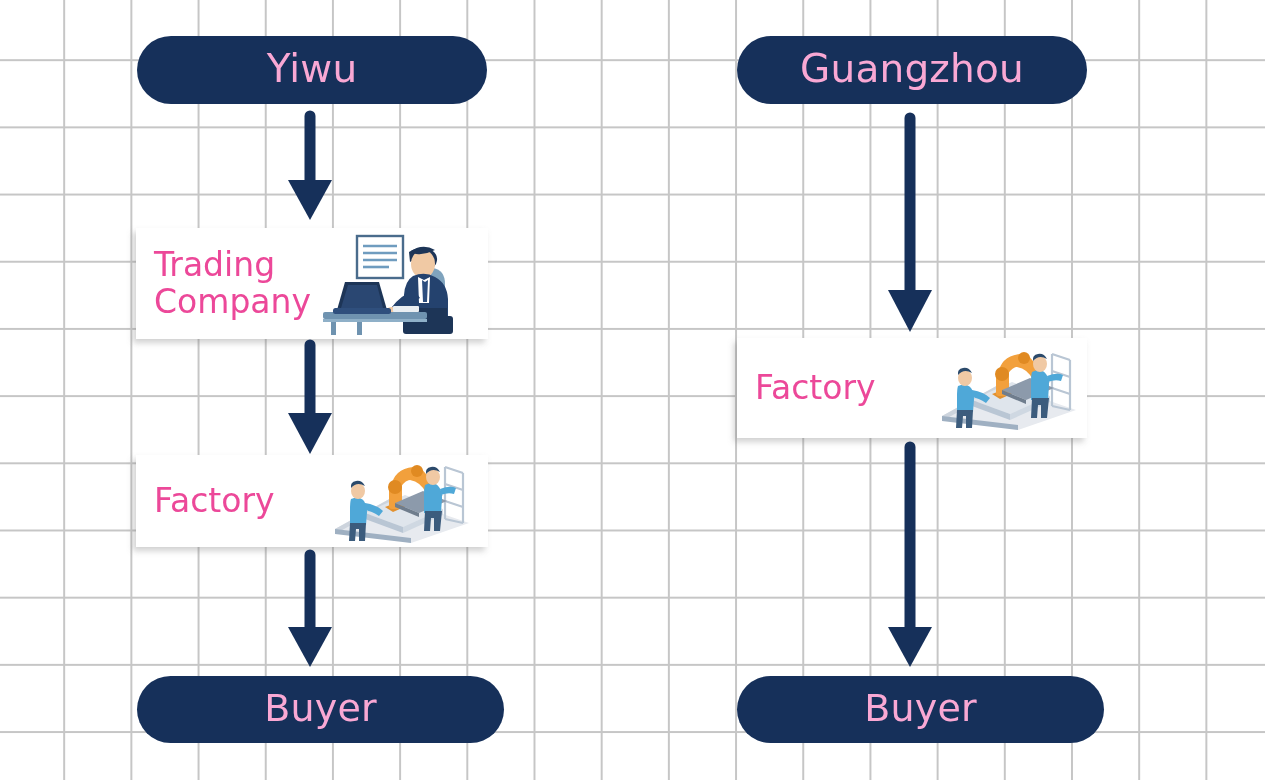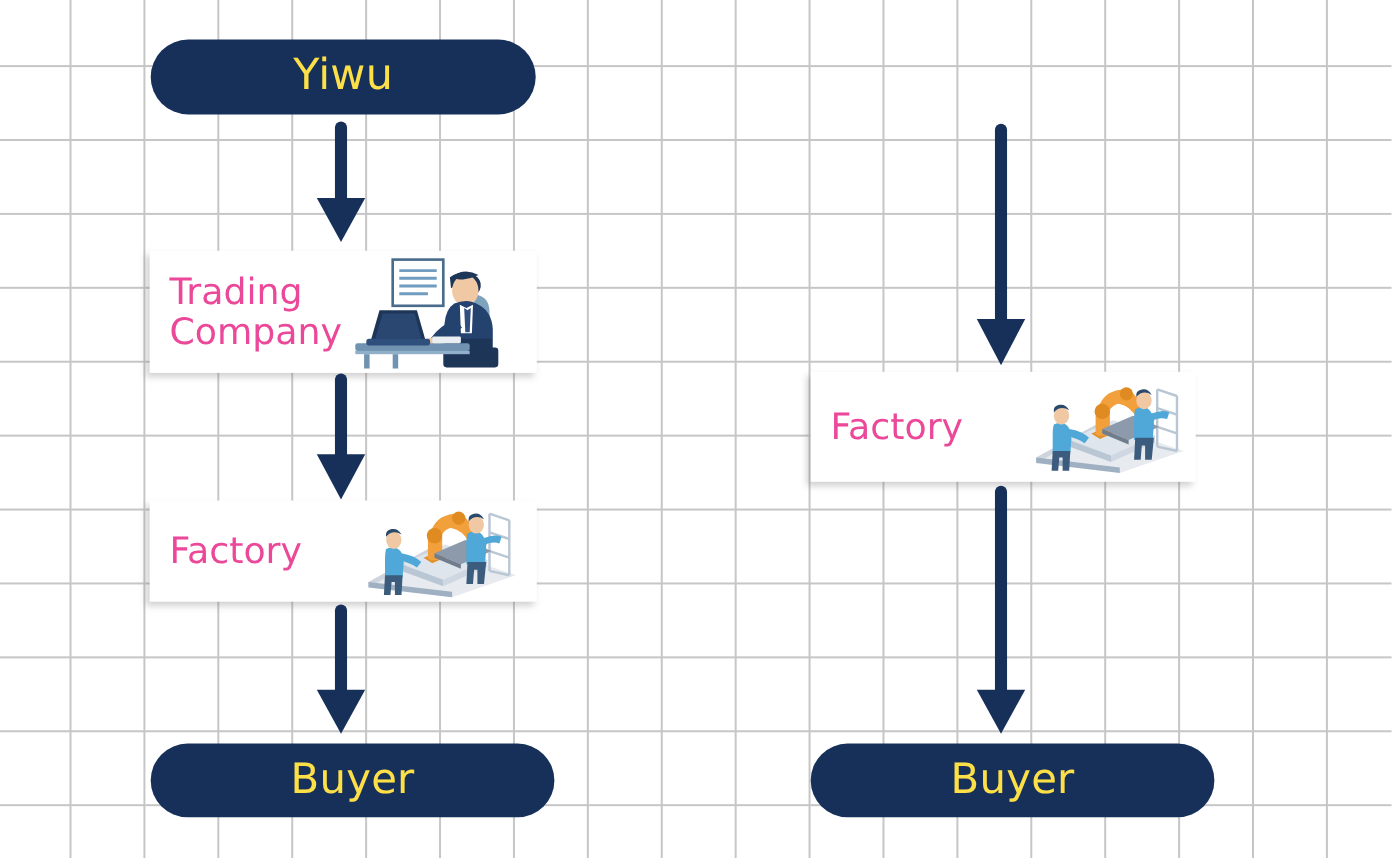--- a/index.html
+++ b/index.html
@@ -28,21 +28,21 @@
   }
 
   
   .pill {
     position: absolute;
     background: #16305a;
     border-radius: 999px;
     display: flex;
     align-items: center;
     justify-content: center;
-    color: #fde047;
+    color: #f9a8d4;
     font-weight: 400;
     letter-spacing: 0.2px;
     box-sizing: border-box;
   }
   .pill-label {
     display: block;
     line-height: 1;
     padding-bottom: 3px;
   }
 
@@ -222,20 +222,23 @@
     <svg width="46" height="120" viewBox="0 0 46 120" xmlns="http://www.w3.org/2000/svg">
       <path d="M23 6 L23 82" stroke="#16305a" stroke-width="11" stroke-linecap="round" fill="none"></path>
       <path d="M1 78 L45 78 L23 118 Z" fill="#16305a"></path>
     </svg>
   </div>
 
   <div class="pill" id="pill-buyer-left">
     <span class="pill-label">Buyer</span>
   </div>
 
+  <div class="pill" id="pill-guangzhou">
+    <span class="pill-label">Guangzhou</span>
+  </div>
 
   <div class="arrow" id="arrow-gz-factory">
     <svg width="46" height="222" viewBox="0 0 46 222" xmlns="http://www.w3.org/2000/svg">
       <path d="M23 6 L23 182" stroke="#16305a" stroke-width="11" stroke-linecap="round" fill="none"></path>
       <path d="M1 178 L45 178 L23 220 Z" fill="#16305a"></path>
     </svg>
   </div>
 
   <div class="card" id="card-factory-right">
     <span class="card-label">Factory</span>

